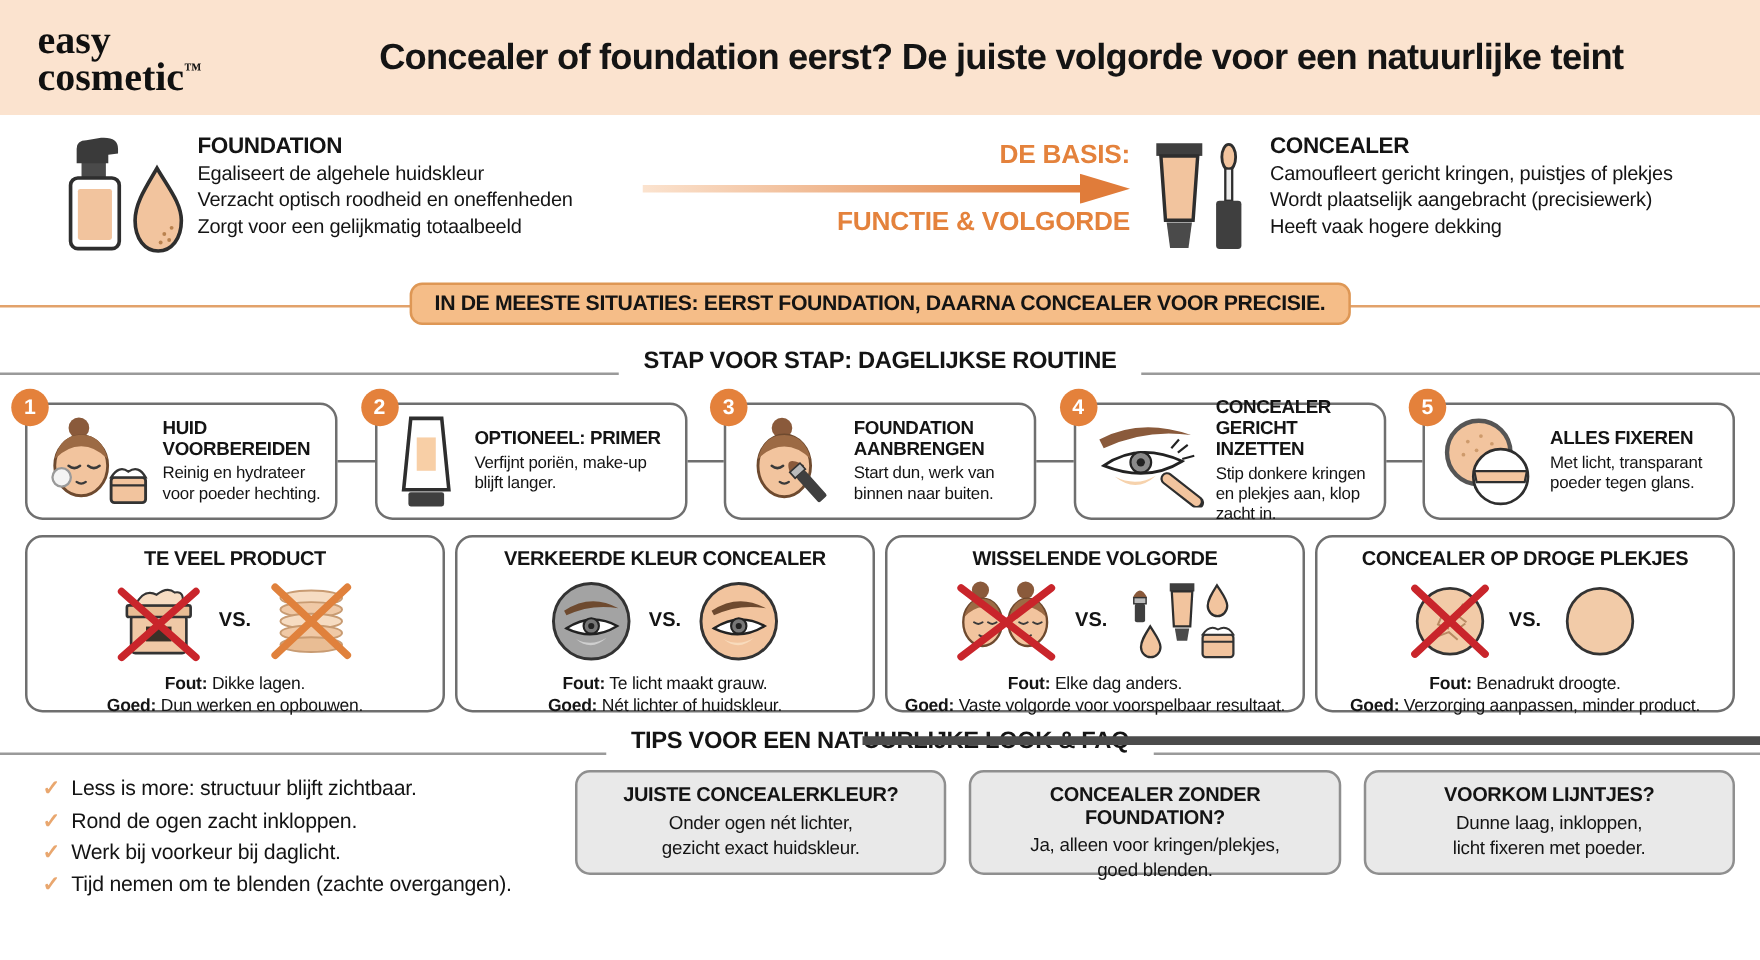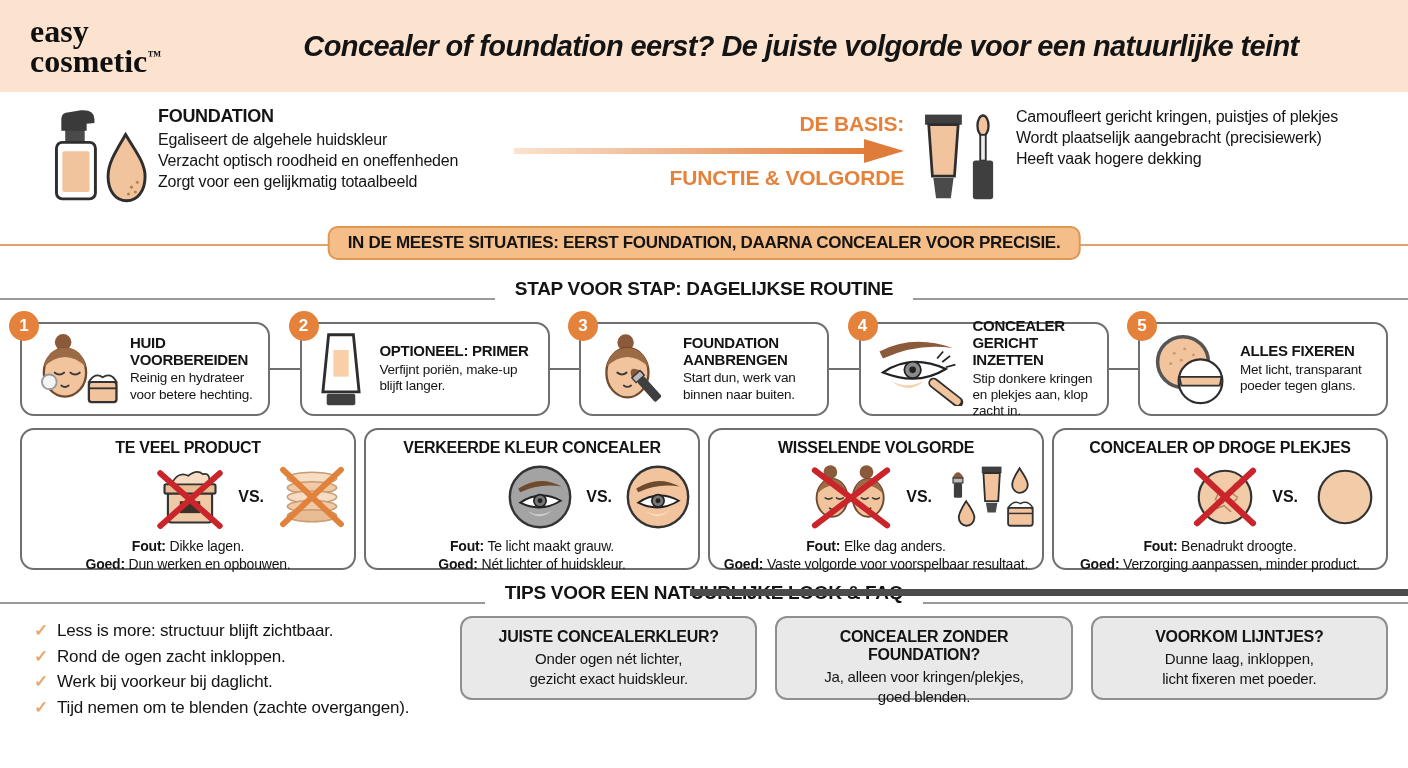--- a/index.html
+++ b/index.html
@@ -6,21 +6,21 @@
   html,body { width:1408px; height:768px; overflow:hidden; background:#fff;
     font-family:"Liberation Sans", sans-serif; color:#141414; }
   .stage { position:relative; width:1408px; height:596px; background:#fff; }
 
   
   .header { height:92px; background:#FBE3CF; display:flex; align-items:center; }
   .logo { margin-left:30px; font-family:"Liberation Serif", serif; font-weight:700;
     font-size:32px; line-height:0.95; color:#101010; width:190px; }
   .logo .tm { font-size:14px; vertical-align:super; font-weight:700; }
   .header-title { flex:1; text-align:center; font-size:29px; font-weight:700;
-    letter-spacing:-0.6px; padding-right:26px;font-style:italic; }
+    letter-spacing:-0.6px; padding-right:26px; }
 
   
   .basis-row { display:flex; align-items:flex-start; padding:14px 26px 0 36px; height:132px; }
   .basis-side { display:flex; gap:10px; align-items:flex-start; }
   .basis-text .b-title { font-size:18px; font-weight:700; letter-spacing:-0.3px; margin-bottom:2px; }
   .basis-text .b-line { font-size:16px; letter-spacing:-0.2px; line-height:1.32; }
   .basis-center { width:390px; margin:6px 10px 0; display:flex; flex-direction:column;
     align-items:flex-end; color:#E4823C; font-weight:700; flex:0 0 auto; }
   .basis-center .bc1 { font-size:21px; letter-spacing:-0.2px; }
   .basis-center svg { margin:3px 0; }
@@ -49,21 +49,21 @@
   .step-icon { flex:0 0 auto; }
   .step-text .st-title { font-size:15px; font-weight:700; line-height:1.12; letter-spacing:-0.3px; }
   .step-text .st-desc { font-size:13.5px; line-height:1.22; letter-spacing:-0.2px; margin-top:2px; }
   .step-connector { flex:1; height:2px; background:#6f6f6f; }
 
   
   .pitfalls { display:flex; gap:8px; padding:6px 20px 0; }
   .pit-card { flex:1; border:2px solid #6f6f6f; border-radius:14px; background:#fff;
     text-align:center; padding:9px 6px 8px; height:142px; }
   .pit-title { font-size:16px; font-weight:700; letter-spacing:-0.3px; }
-  .pit-icons { display:flex; align-items:center; justify-content:flex-end; gap:12px; height:76px; margin:2px 0 2px; }
+  .pit-icons { display:flex; align-items:center; justify-content:center; gap:12px; height:76px; margin:2px 0 2px; }
   .pit-vs { font-size:16px; font-weight:700; }
   .pit-line { font-size:14px; letter-spacing:-0.2px; line-height:1.3; }
   .pit-line b { font-weight:700; }
 
   
   .tips-row { display:flex; align-items:flex-start; gap:18px; padding:2px 20px 0 34px; }
   .checklist { width:408px; padding-top:2px; }
   .check-item { display:flex; gap:9px; font-size:17px; letter-spacing:-0.2px; line-height:1.5; }
   .check-mark { color:#E9A76F; font-weight:700; }
   .faq-box { flex:1; background:#E9E9E9; border:2px solid #8f8f8f; border-radius:12px;
@@ -125,20 +125,21 @@
     <div class="basis-side basis-right">
       <svg class="side-icon" width="92" height="100" viewBox="0 0 100 100">
         <rect x="12" y="5" width="40" height="11" fill="#3f3f3f"></rect>
         <path d="M16 16 H48 L44 72 H20 Z" fill="#F2C49E" stroke="#2e2e2e" stroke-width="3"></path>
         <path d="M21 74 H43 L40 96 H24 Z" fill="#4a4a4a"></path>
         <ellipse cx="75" cy="17" rx="6" ry="11" fill="#F2C49E" stroke="#2e2e2e" stroke-width="2.5"></ellipse>
         <rect x="72" y="27" width="6" height="28" fill="#ededed" stroke="#2e2e2e" stroke-width="2"></rect>
         <rect x="64" y="55" width="22" height="42" rx="3" fill="#3f3f3f"></rect>
       </svg>
       <div class="basis-text">
+        <div class="b-title">CONCEALER</div>
         <div class="b-line">Camoufleert gericht kringen, puistjes of plekjes</div>
         <div class="b-line">Wordt plaatselijk aangebracht (precisiewerk)</div>
         <div class="b-line">Heeft vaak hogere dekking</div>
       </div>
     </div>
   </div>
 
   <div class="banner-row">
     <div class="banner-line"></div>
     <div class="banner-pill">IN DE MEESTE SITUATIES: EERST FOUNDATION, DAARNA CONCEALER VOOR PRECISIE.</div>
@@ -161,21 +162,21 @@
         <path d="M27 44 q5 4 10 0" stroke="#3a3a3a" fill="none" stroke-width="2.2" stroke-linecap="round"></path>
         <path d="M44 44 q5 4 10 0" stroke="#3a3a3a" fill="none" stroke-width="2.2" stroke-linecap="round"></path>
         <path d="M34 58 q4 3 8 0" stroke="#3a3a3a" fill="none" stroke-width="2" stroke-linecap="round"></path>
         <circle cx="21" cy="54" r="8" fill="#f4f4f4" stroke="#9a9a9a" stroke-width="2"></circle>
         <rect x="64" y="54" width="30" height="22" rx="3" fill="#F2C49E" stroke="#333" stroke-width="2.5"></rect>
         <path d="M64 54 q7 -11 15 -5 q9 -6 15 5 Z" fill="#fff" stroke="#333" stroke-width="2"></path>
         <line x1="64" y1="61" x2="94" y2="61" stroke="#333" stroke-width="2"></line>
       </svg>
       <div class="step-text">
         <div class="st-title">HUID VOORBEREIDEN</div>
-        <div class="st-desc">Reinig en hydrateer voor betere hechting.</div>
+        <div class="st-desc">Reinig en hydrateer voor poeder hechting.</div>
       </div>
     </div>
     <div class="step-connector"></div>
 
     <div class="step-card">
       <div class="step-num">2</div>
       <svg class="step-icon" width="62" height="80" viewBox="0 0 60 84">
         <path d="M17 6 H43 L49 66 H11 Z" fill="#fff" stroke="#2e2e2e" stroke-width="3"></path>
         <rect x="22" y="22" width="16" height="28" fill="#F8CFA6"></rect>
         <rect x="15" y="68" width="30" height="12" rx="2" fill="#3f3f3f"></rect>

